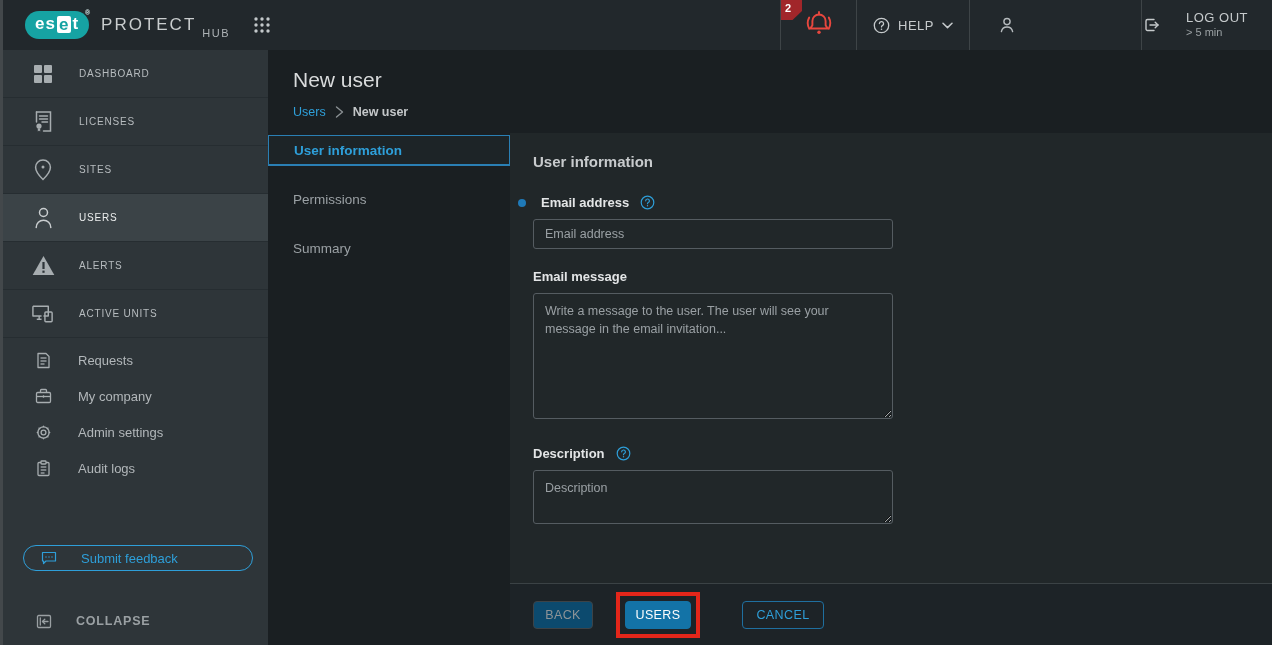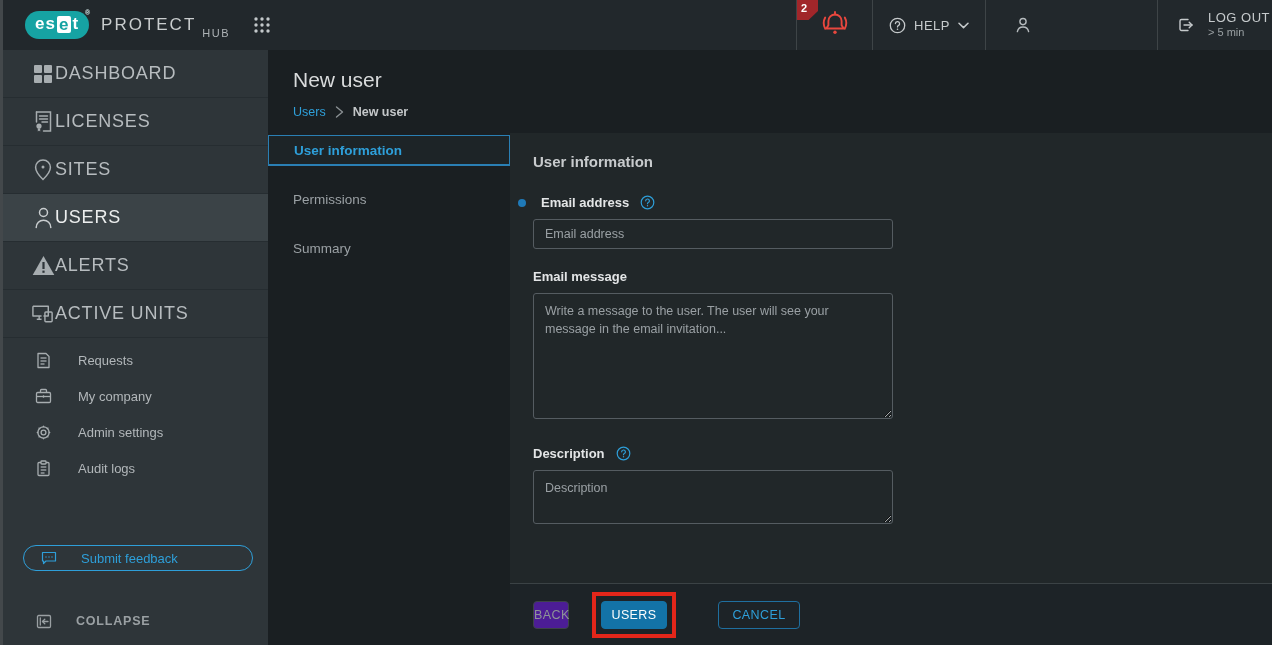--- a/index.html
+++ b/index.html
@@ -22,29 +22,29 @@
   .grid-icon-btn { margin-left:10px; cursor:pointer; color:#c3c8ca; }
 
   .topbar-right { display:flex; align-items:stretch; }
   .topbar-section { border-left:1px solid #3e4447; display:flex; align-items:center; cursor:pointer; position:relative; }
   .bell-section { width:76px; justify-content:center; }
   .bell-badge { position:absolute; top:0; left:0; width:21px; height:20px; background:#a1262a;
                 color:#fff; font-size:11px; font-weight:bold; display:flex; align-items:flex-start; justify-content:flex-start;
                 padding:2px 0 0 4px; clip-path:polygon(0 0,100% 0,100% 55%,55% 100%,0 100%); }
   .help-section { width:113px; justify-content:center; gap:8px; color:#c6cacc; font-size:13px; letter-spacing:0.5px; }
   .account-section { width:172px; padding-left:28px; color:#b6bbbe; }
-  .logout-section { width:115px; padding-left:18px; gap:12px; color:#c6cacc; }
+  .logout-section { width:131px; gap:24px; color:#c6cacc; }
   .logout-text { display:flex; flex-direction:column; line-height:1.25; }
   .logout-label { font-size:13px; letter-spacing:0.5px; }
   .logout-sub { font-size:11px; color:#9aa0a3; }
 
   
   .sidebar { background:#2e3539; display:flex; flex-direction:column; overflow:hidden; }
-  .nav-item { height:48px; display:flex; align-items:center; padding-left:28px;
-              border-bottom:1px solid #262d31; color:#b7bcbf; font-size:18px; letter-spacing:0.8px; cursor:pointer; }
+  .nav-item { height:48px; display:flex; align-items:center; gap:24px; padding-left:28px;
+              border-bottom:1px solid #262d31; color:#b7bcbf; font-size:10px; letter-spacing:0.8px; cursor:pointer; }
   .nav-item .ico { color:#a7adb0; width:24px; display:flex; justify-content:center; }
   .nav-item.active { background:#3b4347; color:#eceeee; }
   .nav-item.active .ico { color:#c9cdcf; }
   .nav-sub { height:36px; display:flex; align-items:center; gap:26px; padding-left:32px;
              color:#b2b7ba; font-size:13px; cursor:pointer; }
   .nav-sub .ico { color:#a7adb0; width:17px; display:flex; justify-content:center; }
   .sidebar-bottom { margin-top:auto; display:flex; flex-direction:column; }
   .feedback-btn { margin:0 15px 28px 20px; height:26px; border:1px solid #2e9fd9; border-radius:14px;
                   background:transparent; color:#2e9fd9; font-size:13px; display:flex; align-items:center;
                   gap:24px; padding-left:17px; cursor:pointer; font-family:"Liberation Sans",sans-serif;text-align:right; }
@@ -82,21 +82,21 @@
                 color:#cfd2d4; font-size:12.5px; padding:8px 11px; font-family:"Liberation Sans",sans-serif;
                 resize:both; line-height:1.45; }
   .ta-message { height:126px; }
   .ta-desc { height:54px; }
   .gap20 { height:20px; } .gap23 { height:23px; }
 
   .form-footer { height:62px; border-top:1px solid #3b4245; background:#1d2327;
                  display:flex; align-items:center; padding-left:23px; }
   .btn { height:28px; border-radius:4px; font-size:12.5px; letter-spacing:0.4px;
          font-family:"Liberation Sans",sans-serif; cursor:pointer; }
-  .btn-back { width:36px; background:#4c1d95; border:1px solid #3d4347; color:#8e9497; }
+  .btn-back { width:60px; background:#0c4a6e; border:1px solid #3d4347; color:#8e9497; }
   .annotation-box { border:4px solid #e3261a; padding:5px; margin-left:23px; display:inline-flex; }
   .btn-next { width:66px; background:#1373a7; border:1px solid #1373a7; color:#fcfdfd; }
   .btn-cancel { width:82px; background:transparent; border:1px solid #1f6f9f; color:#2e9fd9; margin-left:42px; }
 </style>
 </head>
 <body>
 
 <div class="app">
 
   <div class="topbar">

